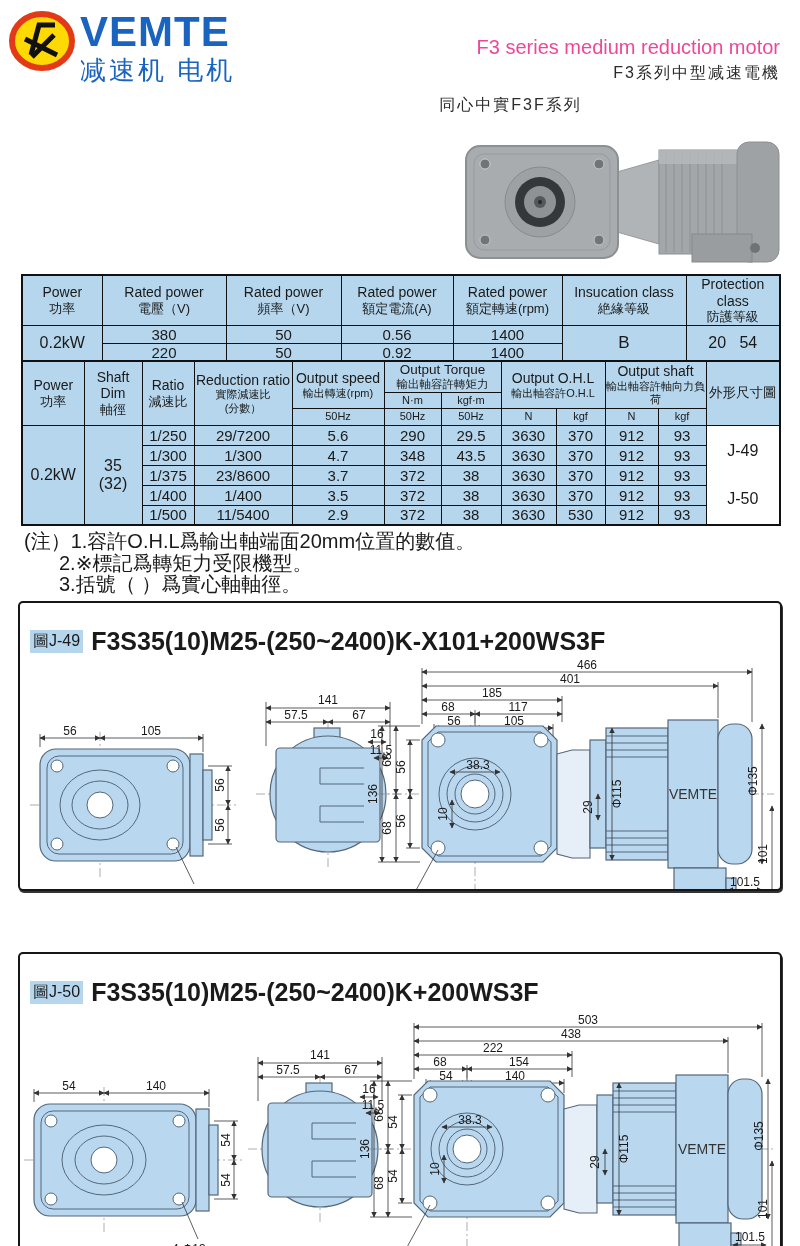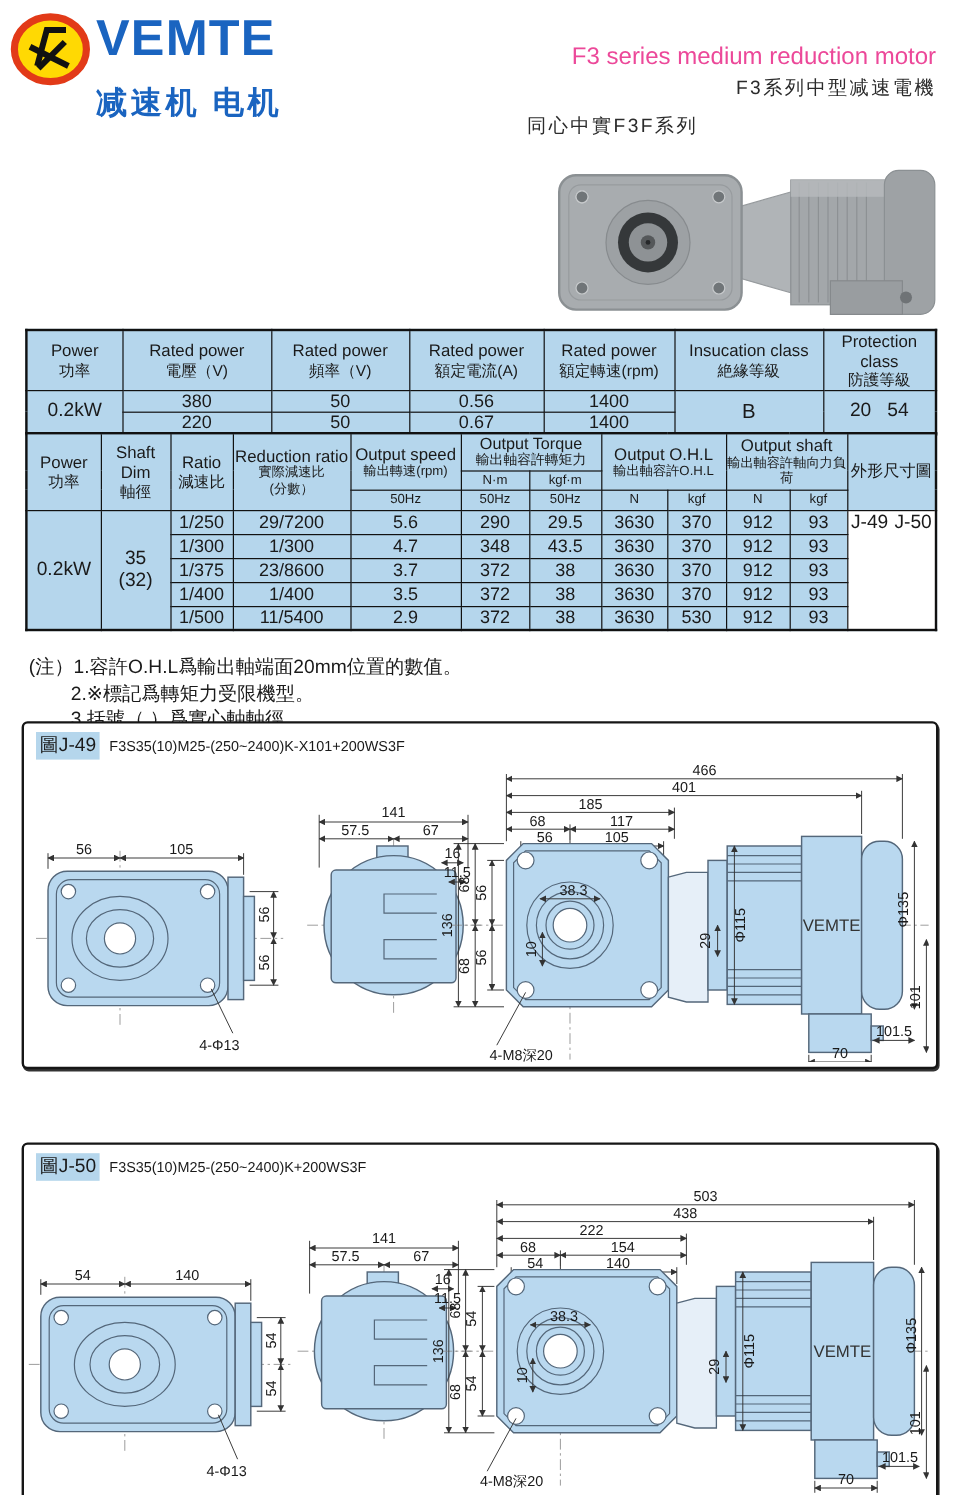--- a/index.html
+++ b/index.html
@@ -1,40 +1,40 @@
 <!DOCTYPE html>
 <html><head>
 <meta charset="utf-8">
 <style>
   html,body{margin:0;padding:0}
   body{width:800px;height:1246px;position:relative;background:#fff;
        font-family:"Liberation Sans","DejaVu Sans",sans-serif;color:#1a1a1a}
   .abs{position:absolute}
   .brand-name{font-size:42px;font-weight:bold;color:#1a64c0;letter-spacing:1px;line-height:40px}
-  .brand-sub{font-size:26px;font-weight:bold;color:#1a64c0;letter-spacing:3px;margin-top:16px}
+  .brand-sub{font-size:26px;font-weight:normal;color:#1a64c0;letter-spacing:3px;margin-top:1px}
   .title-block{position:absolute;top:36px;left:340px;width:440px;text-align:right}
   .t-en{font-size:20px;color:#ec4899}
   .t-cn{font-size:16px;color:#2b2b2b;margin-top:4px;letter-spacing:2px}
   .series{position:absolute;top:95px;left:418px;width:185px;text-align:center;font-size:16px;color:#2b2b2b;letter-spacing:2px}
   table{border-collapse:collapse;table-layout:fixed;background:#b5d6ec}
   .spec{position:absolute;left:21px;border:2px solid #111}
   th,td{border:1px solid #111;text-align:center;vertical-align:middle;padding:0;font-weight:normal}
   .en{font-size:14px;line-height:1.18}
   .cn{font-size:13px;line-height:1.22}
   .cns{font-size:11px;line-height:1.2}
   .v{font-size:15px}
   .figcell{background:#fff}
-  .figwrap{display:flex;flex-direction:row;justify-content:space-around;height:96px;font-size:16px}
-  .notes{position:absolute;left:24px;top:546px;font-size:16px;line-height:21.5px}
+  .figwrap{display:flex;flex-direction:column;justify-content:space-around;height:96px;font-size:16px}
+  .notes{position:absolute;left:24px;top:531px;font-size:20px;line-height:21.5px}
   .notes .ind{padding-left:35px}
   .fbox{position:absolute;left:18px;width:760px;border:2px solid #161616;border-radius:5px;
         box-shadow:1px 2px 0 #333;background:#fff;overflow:hidden}
-  .ftitle{display:flex;align-items:center;gap:8px;margin:7px 0 2px 10px}
+  .ftitle{display:flex;align-items:center;gap:8px;margin:24px 0 2px 10px}
   .ftag{background:#b5d6ec;font-size:16px;padding:1px 3px}
-  .fmodel{font-size:12px;font-weight:normal}
+  .fmodel{font-size:25px;font-weight:bold}
   svg text{font-size:12px;fill:#1a1a1a}
   svg text.rt{font-size:12px}
   .bl{fill:#b9d8ef;stroke:#54677a;stroke-width:1.2}
   .lt{fill:#e6eff8;stroke:#54677a;stroke-width:1.1}
   .nf{fill:none;stroke:#54677a;stroke-width:1}
   .wh{fill:#fff;stroke:#54677a;stroke-width:1}
   .dm{stroke:#333;stroke-width:0.8;fill:none}
   .cl{stroke:#8a8a8a;stroke-width:0.7;stroke-dasharray:9 3 2 3;fill:none}
 </style>
 </head>
@@ -137,21 +137,21 @@
     <td class="v">380</td>
     <td class="v">50</td>
     <td class="v">0.56</td>
     <td class="v">1400</td>
     <td rowspan="2" class="v" style="font-size:17px">B</td>
     <td rowspan="2" class="v" style="font-size:16px">20&nbsp;&nbsp;&nbsp;54</td>
   </tr>
   <tr style="height:17px">
     <td class="v">220</td>
     <td class="v">50</td>
-    <td class="v">0.67</td>
+    <td class="v">0.92</td>
     <td class="v">1400</td>
   </tr>
 </tbody>
   </table>
 
 <table class="spec" style="top:360px;width:758px">
   <colgroup>
       <col style="width:62px">
       <col style="width:58px">
       <col style="width:52px">

